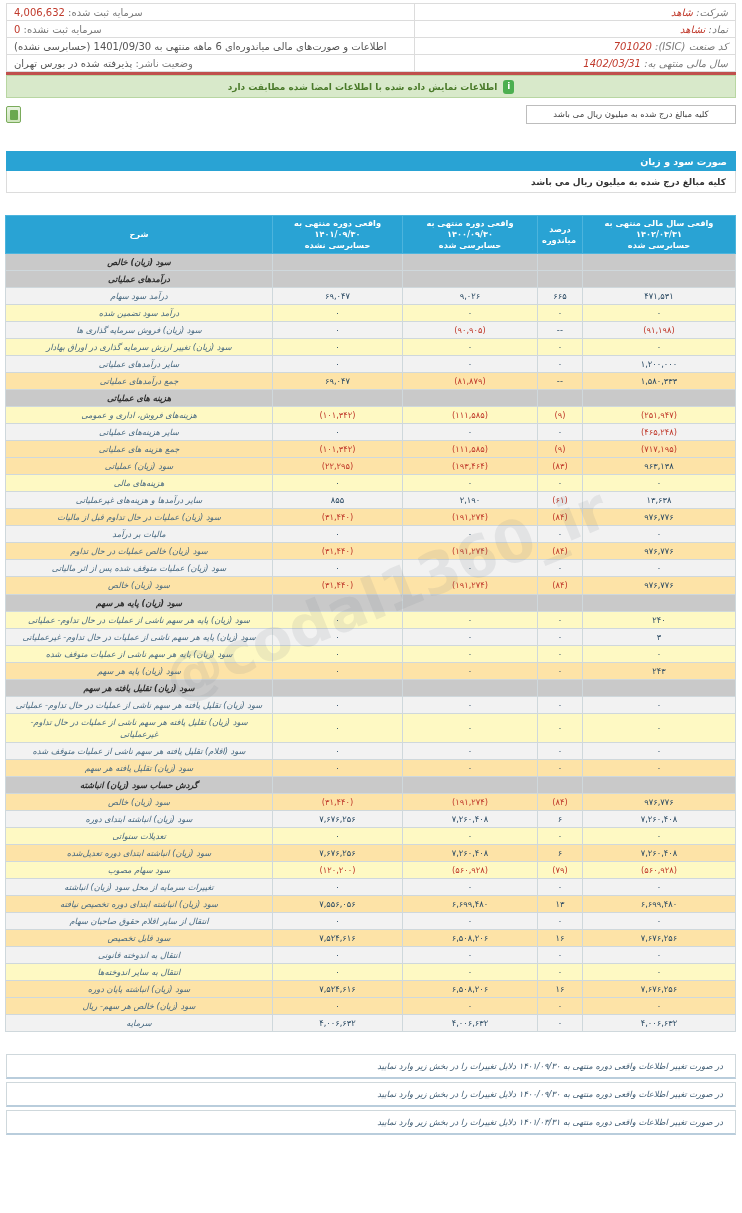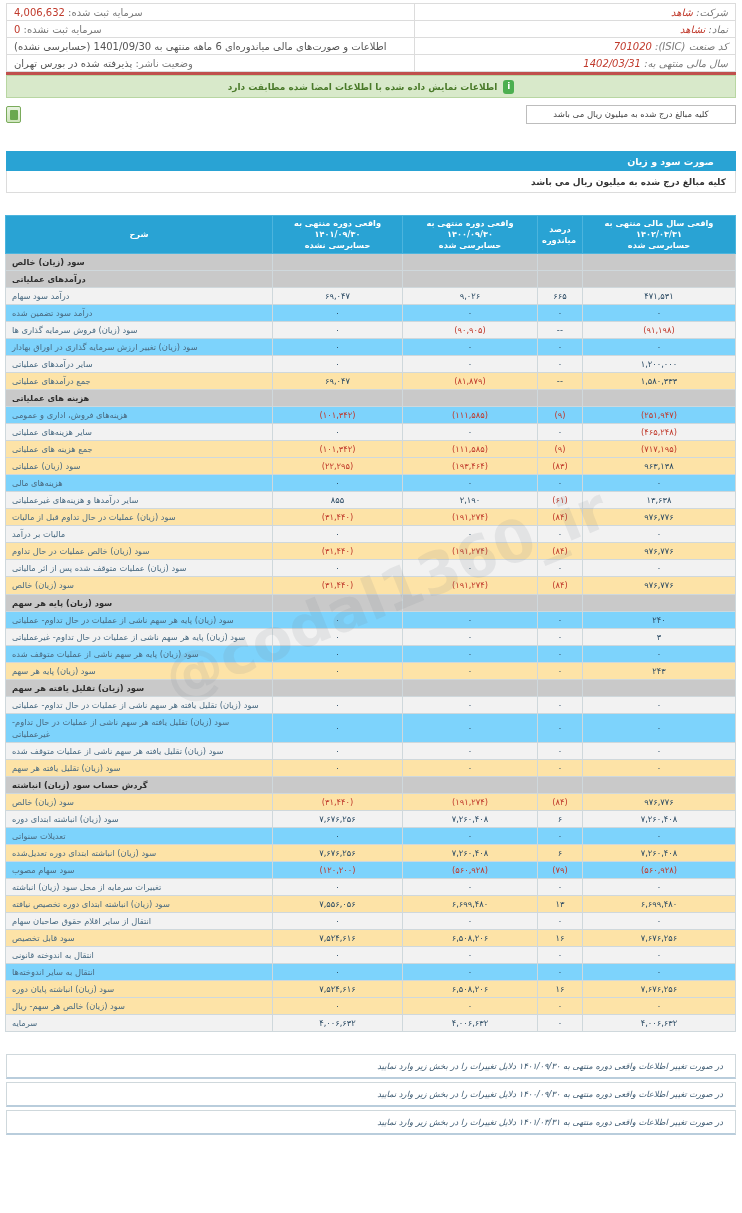--- a/index.html
+++ b/index.html
@@ -98,21 +98,21 @@
 
   
   .section-wrap { margin: 26px 6px 0 6px; }
   .section-bar {
     background: #29a3d4;
     color: #fff;
     font-weight: bold;
     font-size: 9.5px;
     height: 20px;
     display: flex; align-items: center;
-    padding: 0 22px;
+    padding: 0 9px;
   }
   .section-sub {
     border: 1px solid #dcdcdc;
     border-top: none;
     background: #fff;
     height: 22px;
     display: flex; align-items: center;
     padding: 0 9px;
     font-size: 9px;
     font-weight: bold;
@@ -144,42 +144,43 @@
   }
   thead th.desc-head { text-align: center; }
 
   col.c-desc  { width: 267px; }
   col.c-v1    { width: 130px; }
   col.c-v2    { width: 135px; }
   col.c-pct   { width: 45px;  }
   col.c-v3    { width: 153px; }
 
   td.desc {
-    text-align: left;
+    text-align: center;
     color: #4a6b82;
     line-height: 1.45;
+    font-style: italic;
   }
   td.num {
     text-align: center;
     color: #2b4a63;
     font-size: 8.3px;
     letter-spacing: .2px;
   }
   td.num.neg { color: #c0392b; }
 
   tr.sect td {
     background: #c9c9c9 !important;
     font-weight: bold;
     color: #2e2e2e;
     height: 17px;
   }
   tr.sect td.desc { color: #2e2e2e; }
 
   tr.r-white td { background: #f2f2f2; }
-  tr.r-blue  td { background: #7dd3fc; }
+  tr.r-blue  td { background: #fef9c3; }
   tr.r-gold  td { background: #fde3a7; }
 
   
   .notes { margin: 22px 6px 0 6px; }
   .note-row {
     border: 1px solid #cfd8dc;
     border-bottom: 2px solid #b9cddc;
     background: #fff;
     height: 25px;
     display: flex; align-items: center;
@@ -508,21 +509,21 @@
           <td class="num">۰</td>
           <td class="num">۰</td>
           <td class="num">۰</td>
           <td class="desc">سود (زیان) تقلیل یافته هر سهم ناشی از عملیات در حال تداوم- غیرعملیاتی</td>
         </tr>
         <tr class="r-white">
           <td class="num">۰</td>
           <td class="num">۰</td>
           <td class="num">۰</td>
           <td class="num">۰</td>
-          <td class="desc">سود (زیان) تقلیل یافته هر سهم ناشی از عملیات متوقف شده</td>
+          <td class="desc">سود (اقلام) تقلیل یافته هر سهم ناشی از عملیات متوقف شده</td>
         </tr>
         <tr class="r-gold">
           <td class="num">۰</td>
           <td class="num">۰</td>
           <td class="num">۰</td>
           <td class="num">۰</td>
           <td class="desc">سود (زیان) تقلیل یافته هر سهم</td>
         </tr>
         <tr class="sect">
           <td class="num"></td>

